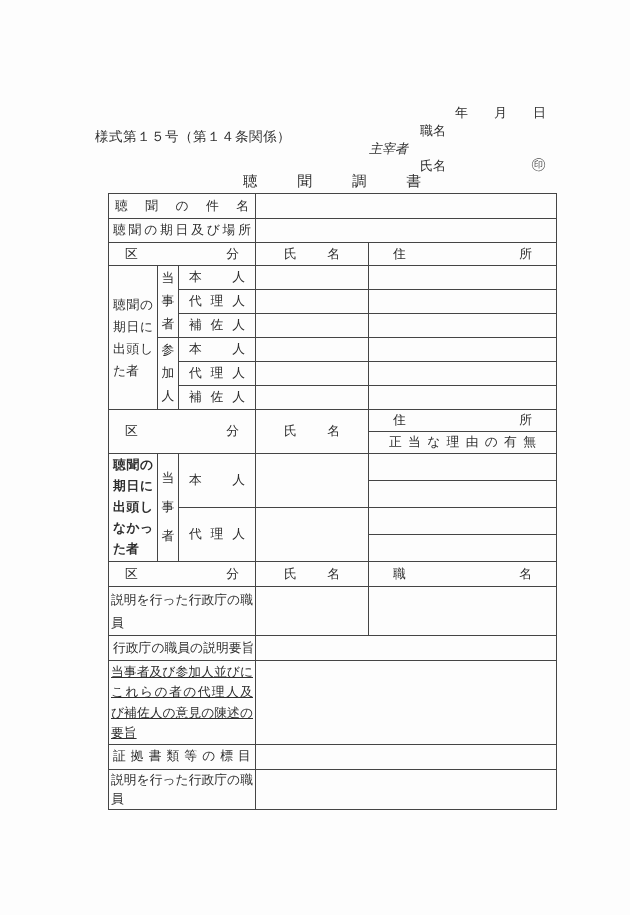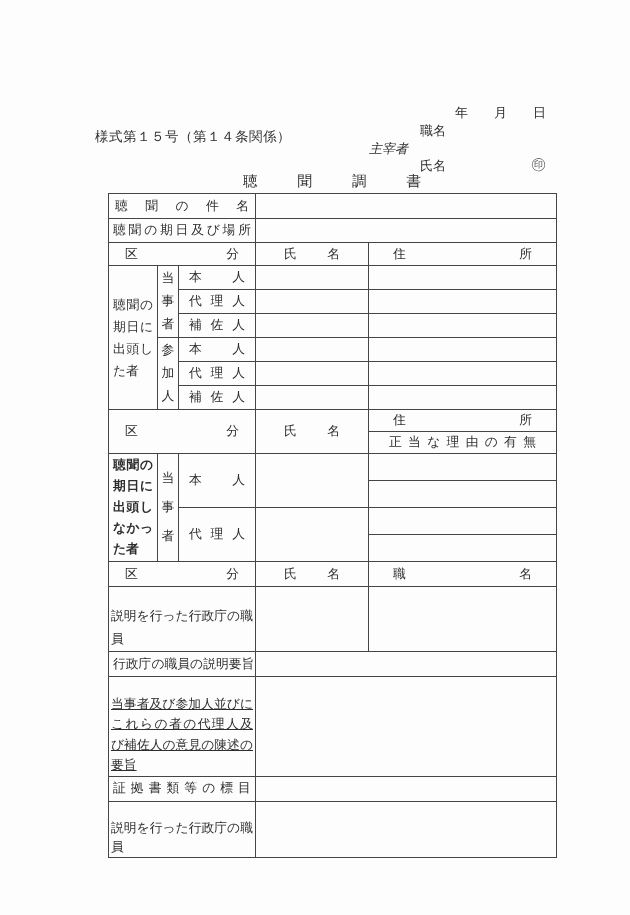--- a/index.html
+++ b/index.html
@@ -43,21 +43,21 @@
   .sidewrap{
     padding:0 4px;text-align:justify;word-break:break-all;
     white-space:normal;line-height:22px;
   }
   .sidewrap.five{line-height:21px;font-weight:bold;}
 
   
   td.wraplbl{vertical-align:top;}
   .wrap{
     padding:2px 2px 0 2px;text-align:justify;text-justify:distribute;
-    word-break:break-all;white-space:normal;line-height:23px;margin-top:16px;
+    word-break:break-all;white-space:normal;line-height:23px;
   }
   .wrap.lh20{line-height:20.4px;padding-top:1px;text-decoration:underline;}
   .wrap.lh19{line-height:19px;padding-top:1px;}
 </style>
 </head>
 <body>
 
 <div class="abs" id="form-number">様式第１５号（第１４条関係）</div>
 <div class="abs" id="date-line">
     <span>年</span>

